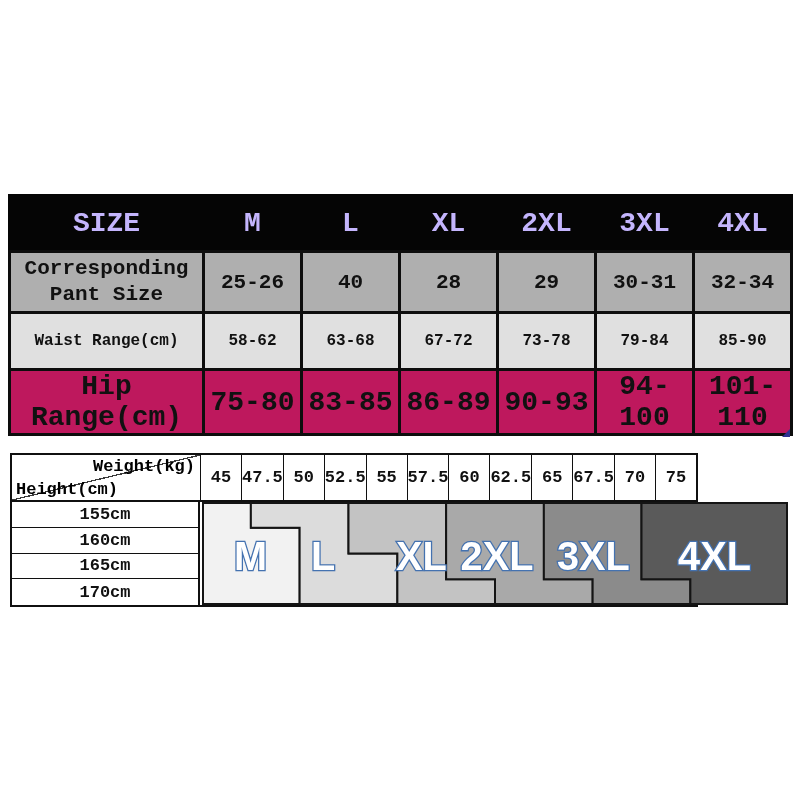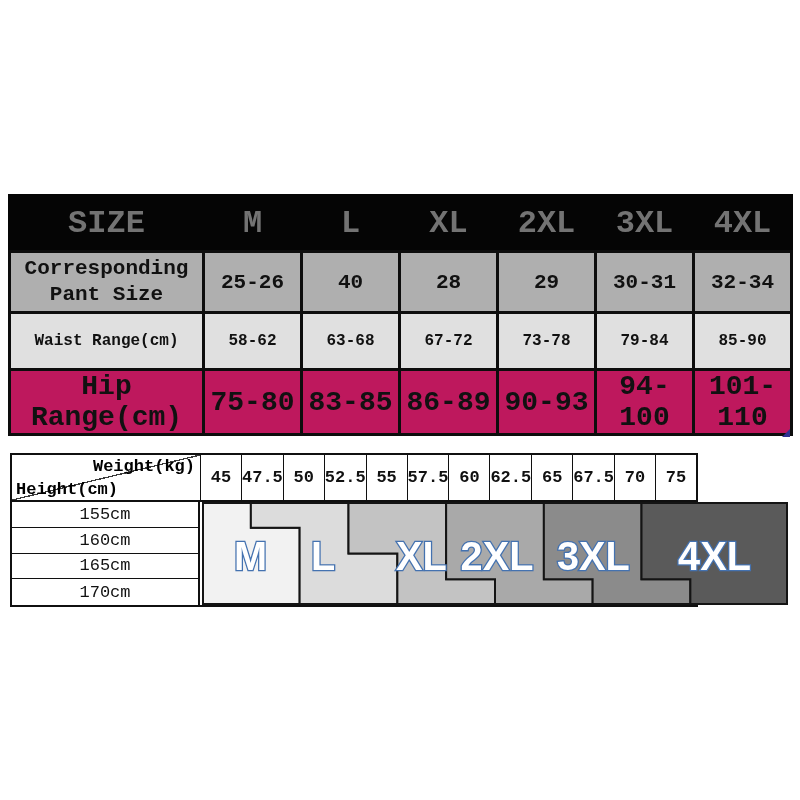--- a/index.html
+++ b/index.html
@@ -4,21 +4,21 @@
 <style>
   html,body { margin:0; padding:0; }
   body { width:800px; height:800px; background:#ffffff; position:relative;
          font-family:"Liberation Mono", monospace; }
 
   
   .size-table { position:absolute; left:8px; top:194px; width:784px;
                 border-collapse:collapse; table-layout:fixed; font-weight:bold; }
   .size-table td { border:3px solid #0d0d0d; text-align:center; vertical-align:middle;
                    padding:0; color:#111; }
-  .st-header td { background:#050505; color:#737373; font-size:32px; height:53px;
+  .st-header td { background:#050505; color:#c4b5fd; font-size:28px; height:53px;
                   border-color:#050505; border-bottom-color:#0d0d0d; }
   .st-row-pant td  { background:#afafaf; height:58px; font-size:21px; }
   .st-row-waist td { background:#e0e0e0; height:54px; font-size:16px; }
   .st-row-hip td   { background:#be185d; height:52px; font-size:28px; }
   .st-label { font-size:20px; }
   .st-label-2line { font-size:18px; line-height:1.25; }
 
   
   .blue-corner { position:absolute; left:782px; top:429px; width:0; height:0;
                  border-left:8px solid transparent; border-bottom:8px solid #2e3192; }
@@ -34,21 +34,21 @@
     background:linear-gradient(to bottom right,
       rgba(0,0,0,0) 0%, rgba(0,0,0,0) 49.3%, #3a3a3a 49.3%, #3a3a3a 50.8%,
       rgba(0,0,0,0) 50.8%, rgba(0,0,0,0) 100%); }
   .hw-corner .w-lab { position:absolute; top:2px; right:5px; font-size:17px; font-weight:bold; }
   .hw-corner .h-lab { position:absolute; bottom:1px; left:4px; font-size:17px; font-weight:bold; }
   .hw-body { position:relative; height:103px; }
   .hw-heights { position:absolute; left:0; top:0; width:188px; height:103px;
                 border-right:2px solid #101010; box-sizing:border-box;
                 display:grid; grid-template-rows:repeat(4,1fr); }
   .hw-hcell { display:flex; align-items:center; justify-content:center;
-              font-size:17px; font-weight:normal; color:#111; }
+              font-size:17px; font-weight:bold; color:#111; }
   .hw-hcell:not(:last-child) { border-bottom:1.5px solid #101010; }
   .hw-svg { position:absolute; left:190px; top:0; width:586px; height:103px; display:block; }
   .hw-svg polygon { stroke:#141414; stroke-width:2; }
   .region-label { font-family:"Liberation Sans", sans-serif; font-weight:bold;
                   font-size:40px; fill:#ffffff; stroke:#4472b0; stroke-width:2.6px;
                   paint-order:stroke; text-anchor:middle; }
 </style>
 </head>
 <body>
 

